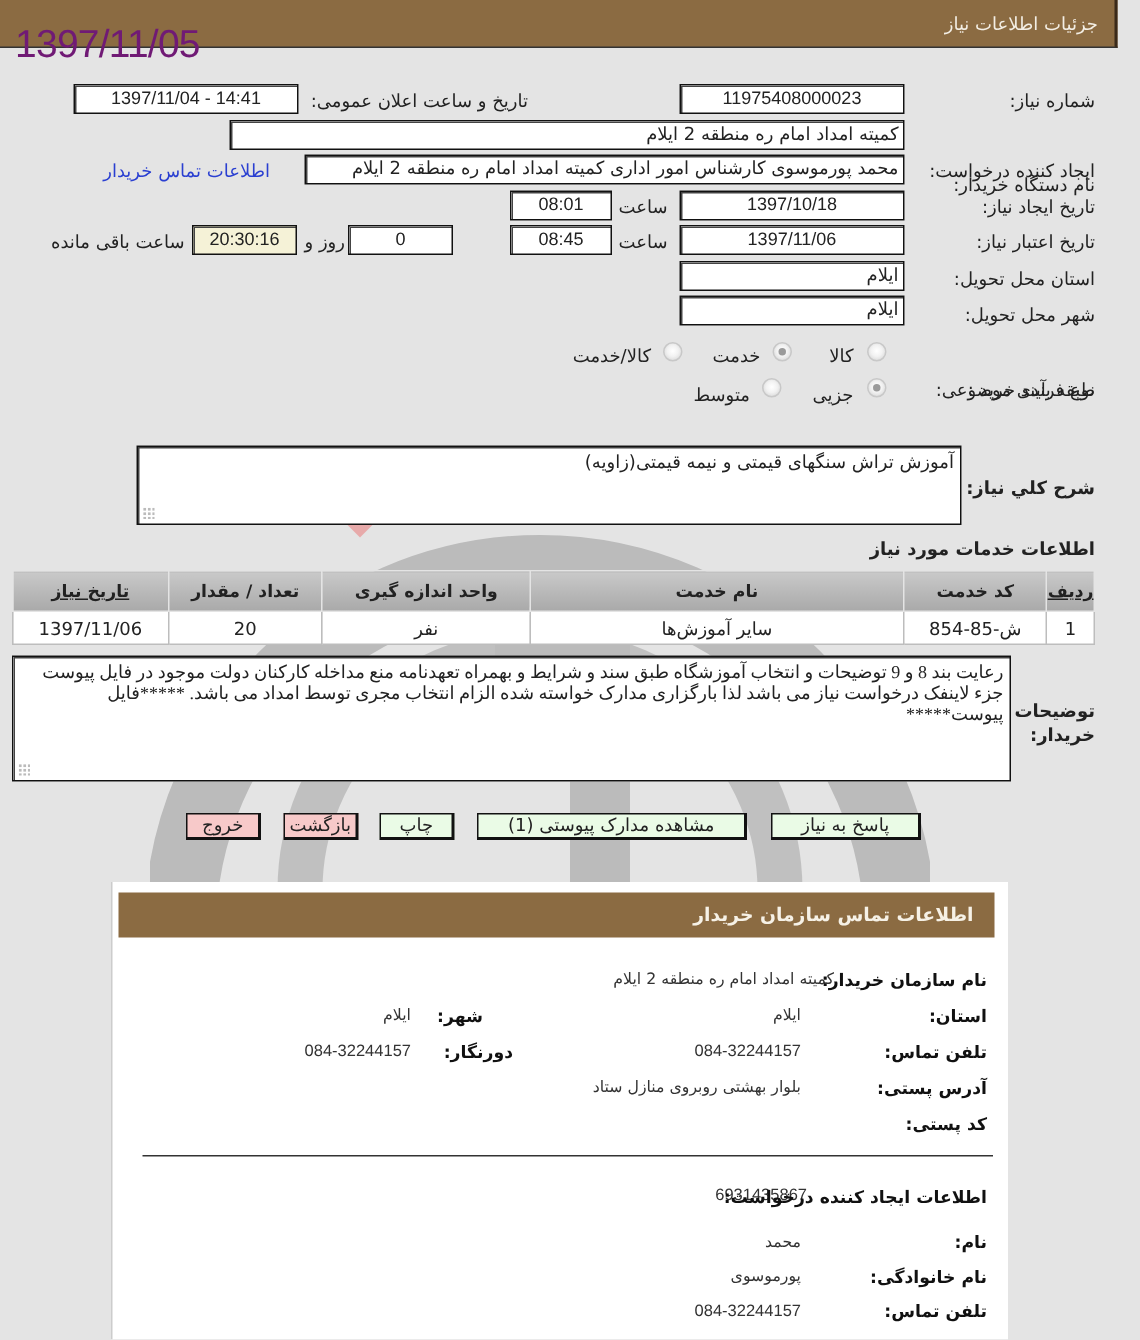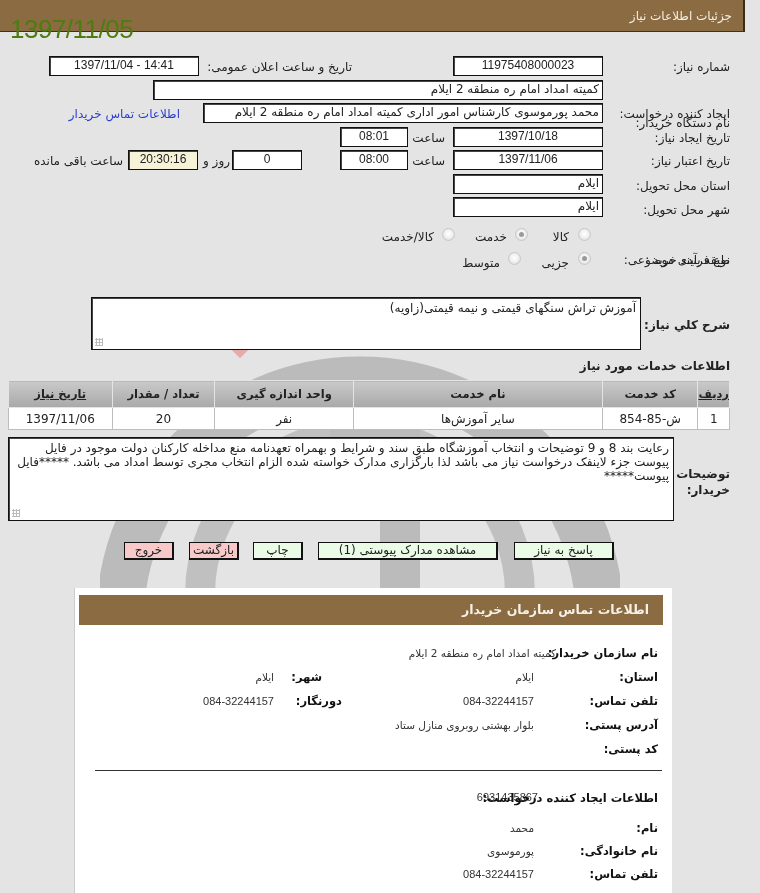--- a/index.html
+++ b/index.html
@@ -15,21 +15,21 @@
   .header-bar {
     left: 0; top: 0; width: 745px; height: 32px;
     background: #8b6b42;
     border-bottom: 1px solid #333;
     border-right: 2px solid #3a2a1a;
   }
   .header-title {
     right: 28px; top: 9px; color: #f3eee4; font-size: 12px; direction: rtl;
   }
   .stamp-date {
-    left: 10px; top: 14px; color: #4d7c0f; font-size: 26px;
+    left: 10px; top: 14px; color: #701a75; font-size: 26px;
     font-family: "Liberation Sans", sans-serif; letter-spacing: -0.5px;
   }
   .watermark { left: 100px; top: 230px; width: 520px; height: 600px; opacity: 0.32; pointer-events: none; }
   .lbl { direction: rtl; font-size: 12px; color: #222; white-space: nowrap; }
   .box {
     background: #fff; border: 2px solid #111; border-right-width: 1px; border-bottom-width: 1px;
     border-top: 1px solid #111; border-left: 1px solid #111;
     box-shadow: inset 1px 1px 0 #444;
     height: 20px; font-size: 12px; line-height: 17px; white-space: nowrap; overflow: hidden;
   }
@@ -103,21 +103,21 @@
 <div class="abs link" style="right:580px;top:107px;">اطلاعات تماس خریدار</div>
 
 <div class="abs lbl" style="right:30px;top:131px;">تاریخ ایجاد نیاز:</div>
 <div class="abs box c" style="left:453px;top:127px;width:150px;">1397/10/18</div>
 <div class="abs lbl" style="right:315px;top:131px;">ساعت</div>
 <div class="abs box c" style="left:340px;top:127px;width:68px;">08:01</div>
 
 <div class="abs lbl" style="right:30px;top:154px;">تاریخ اعتبار نیاز:</div>
 <div class="abs box c" style="left:453px;top:150px;width:150px;">1397/11/06</div>
 <div class="abs lbl" style="right:315px;top:154px;">ساعت</div>
-<div class="abs box c" style="left:340px;top:150px;width:68px;">08:00</div>
+<div class="abs box c" style="left:340px;top:150px;width:68px;">08:45</div>
 <div class="abs box c" style="left:232px;top:150px;width:70px;">0</div>
 <div class="abs lbl" style="right:530px;top:154px;">روز و</div>
 <div class="abs box c yellow" style="left:128px;top:150px;width:70px;">20:30:16</div>
 <div class="abs lbl" style="right:637px;top:154px;">ساعت باقی مانده</div>
 
 <div class="abs lbl" style="right:30px;top:179px;">استان محل تحویل:</div>
 <div class="abs box r" style="left:453px;top:174px;width:150px;">ایلام</div>
 <div class="abs lbl" style="right:30px;top:203px;">شهر محل تحویل:</div>
 <div class="abs box r" style="left:453px;top:197px;width:150px;">ایلام</div>
 
@@ -161,21 +161,21 @@
         <td>نفر</td>
         <td>سایر آموزش‌ها</td>
         <td>ش-85-854</td>
         <td>1</td>
       </tr>
     </tbody>
   </table>
 </div>
 
 <div class="abs bold-lbl" style="right:30px;top:466px;width:46px;white-space:normal;line-height:16px;">توضیحات خریدار:</div>
-<div class="abs textarea" style="left:8px;top:437px;width:666px;height:84px;">
+<div class="abs textarea" style="left:8px;top:437px;width:666px;height:84px;font-family:Liberation Serif, serif;">
   <span>رعایت بند 8 و 9 توضیحات و انتخاب آموزشگاه طبق سند و شرایط و بهمراه تعهدنامه منع مداخله کارکنان دولت موجود در فایل پیوست جزء لاینفک درخواست نیاز می باشد لذا بارگزاری مدارک خواسته شده الزام انتخاب مجری توسط امداد می باشد. *****فایل پیوست*****</span>
   <div class="grip"></div>
 </div>
 
 <div class="abs btn green" style="left:514px;top:542px;width:100px;">پاسخ به نیاز</div>
 <div class="abs btn green" style="left:318px;top:542px;width:180px;">مشاهده مدارک پیوستی (1)</div>
 <div class="abs btn green" style="left:253px;top:542px;width:50px;">چاپ</div>
 <div class="abs btn pink" style="left:189px;top:542px;width:50px;">بازگشت</div>
 <div class="abs btn pink" style="left:124px;top:542px;width:50px;">خروج</div>
 

